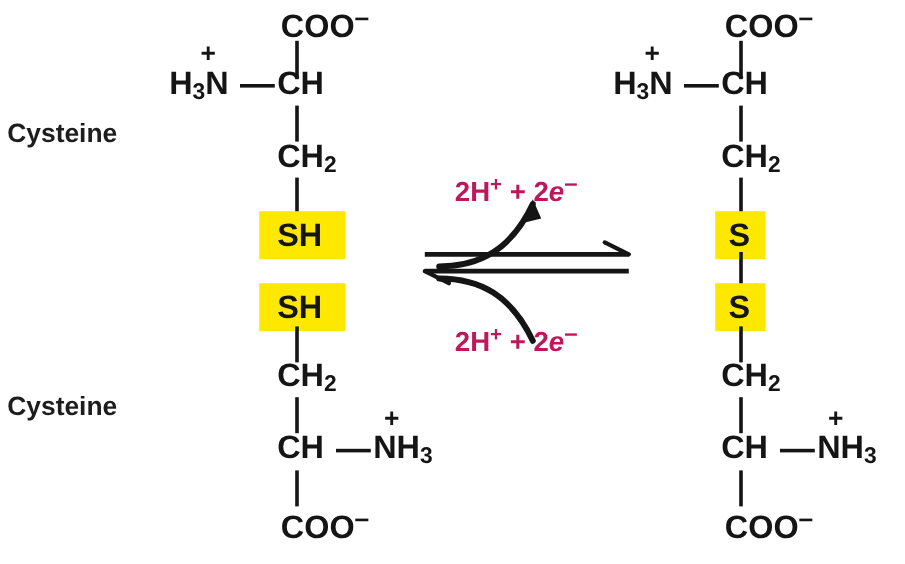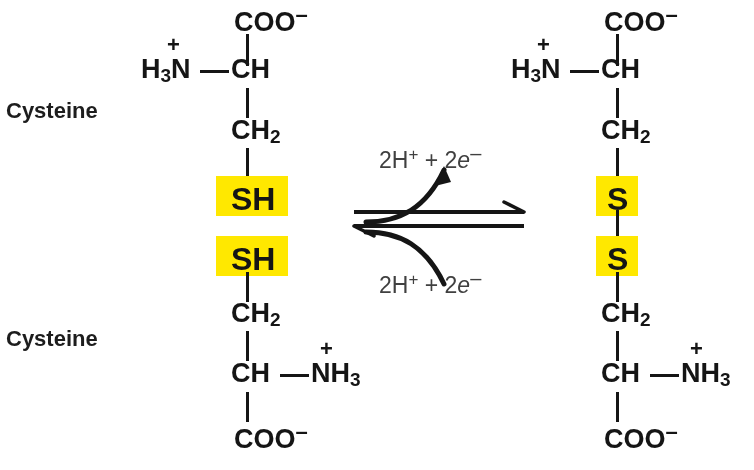--- a/index.html
+++ b/index.html
@@ -65,33 +65,33 @@
 
   
   .hl {
     position: absolute;
     background: #ffe800;
   }
   .hl-label {
     position: absolute;
     font-family: "Liberation Sans", sans-serif;
     font-weight: bold;
-    font-size: 32px;
+    font-size: 27px;
     color: #151515;
     white-space: nowrap;
     line-height: 1;
   }
 
   
   .rxn-text {
     position: absolute;
     font-family: "Liberation Sans", sans-serif;
-    font-weight: normal;
+    font-weight: bold;
     font-size: 23px;
-    color: #404040;
+    color: #be185d;
     white-space: nowrap;
     line-height: 1;
   }
   .rxn-text .ital {
     font-style: italic;
   }
   .rxn-text .sup {
     font-size: 17px;
     vertical-align: 0.48em;
   }

